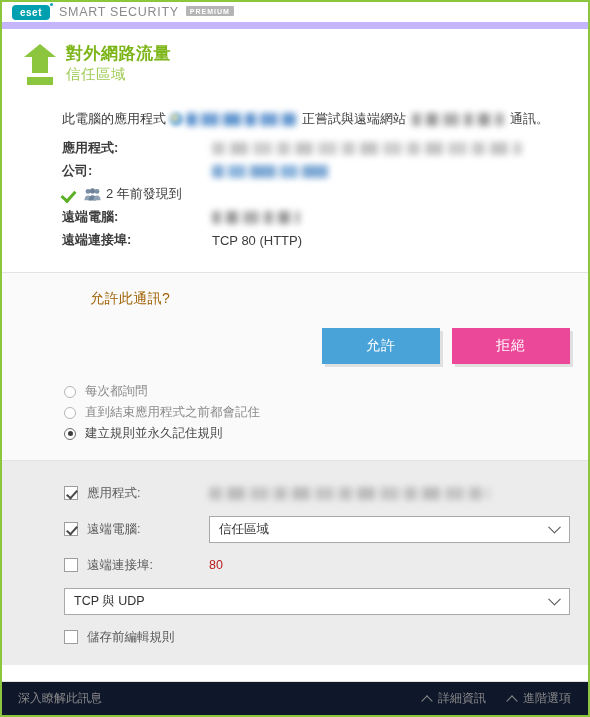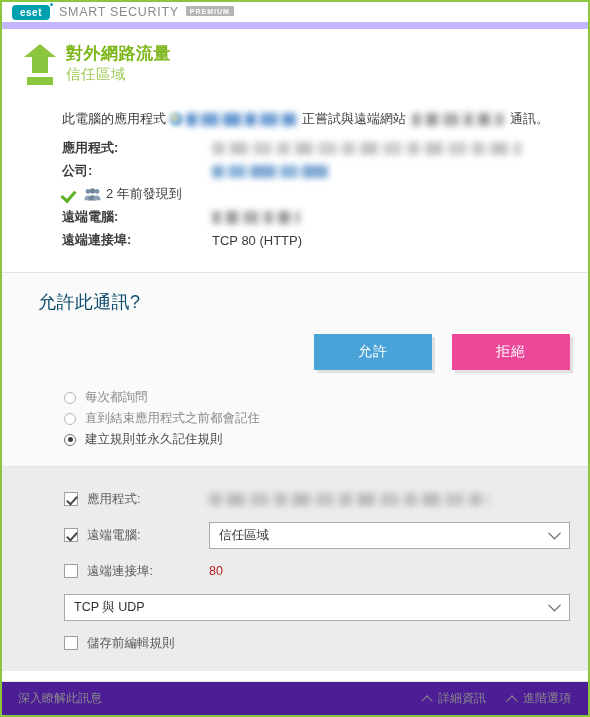--- a/index.html
+++ b/index.html
@@ -199,29 +199,29 @@
     transform: rotate(42deg);
   }
   .people-icon { margin-right: 5px; display:flex; align-items:center; }
 
   
   .divider { height:1px; background:#e3e3e3; }
 
   
   .allowsection { background:#fafafa; padding: 17px 0 14px 0; }
   .question {
-    font-size: 18px;
-    color: #0c4a6e;
-    padding-left: 36px;
+    font-size: 14px;
+    color: #a16207;
+    padding-left: 88px;
     letter-spacing: 0.4px;
   }
   .buttonrow {
     display:flex;
     justify-content: flex-end;
-    gap: 20px;
+    gap: 12px;
     padding: 20px 18px 0 0;
     align-items: flex-end;
   }
   .btn {
     width: 118px;
     height: 36px;
     border: none;
     color: #ffffff;
     font-size: 14px;
     font-family: inherit;
@@ -308,21 +308,21 @@
     border: solid #555;
     border-width: 0 1.6px 1.6px 0;
     transform: translateY(-70%) rotate(45deg);
   }
 
   
   .footer {
     position:absolute;
     left:0; right:0; bottom:0;
     height: 34px;
-    background:#4c1d95;
+    background:#0f172a;
     border-top: 1px solid #e3e3e3;
     display:flex;
     align-items:center;
     justify-content: space-between;
     padding: 0 17px 0 16px;
   }
   .footer-left { font-size: 12px; color: #8a8a8a; cursor:pointer; }
   .footer-right { display:flex; align-items:center; gap: 22px; }
   .footlink {
     display:flex; align-items:center;

